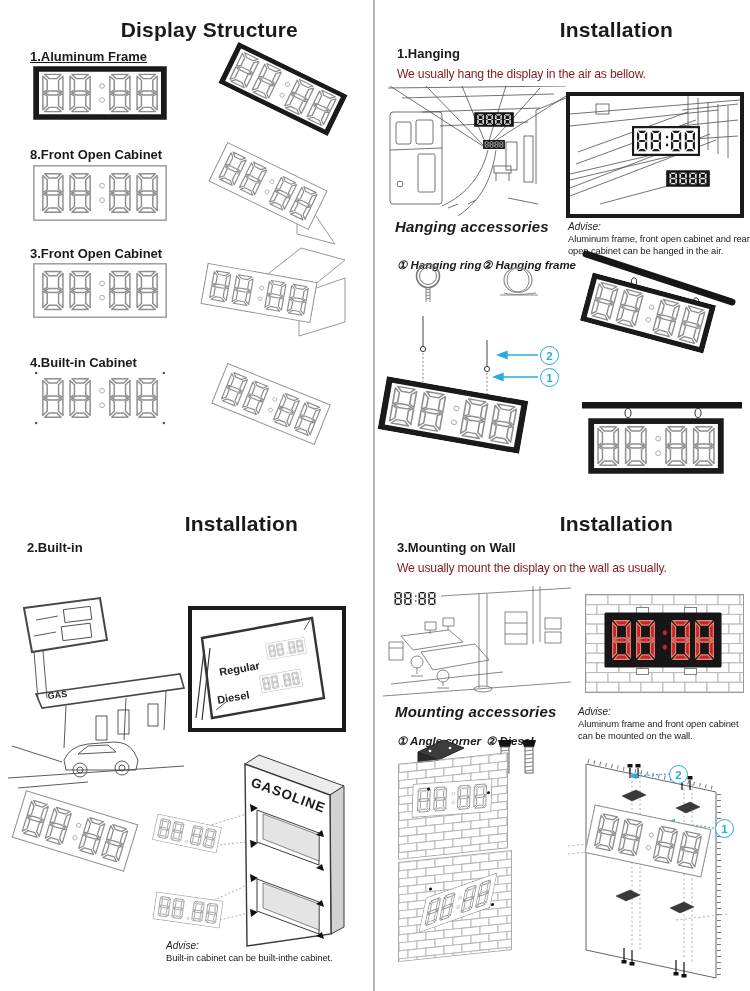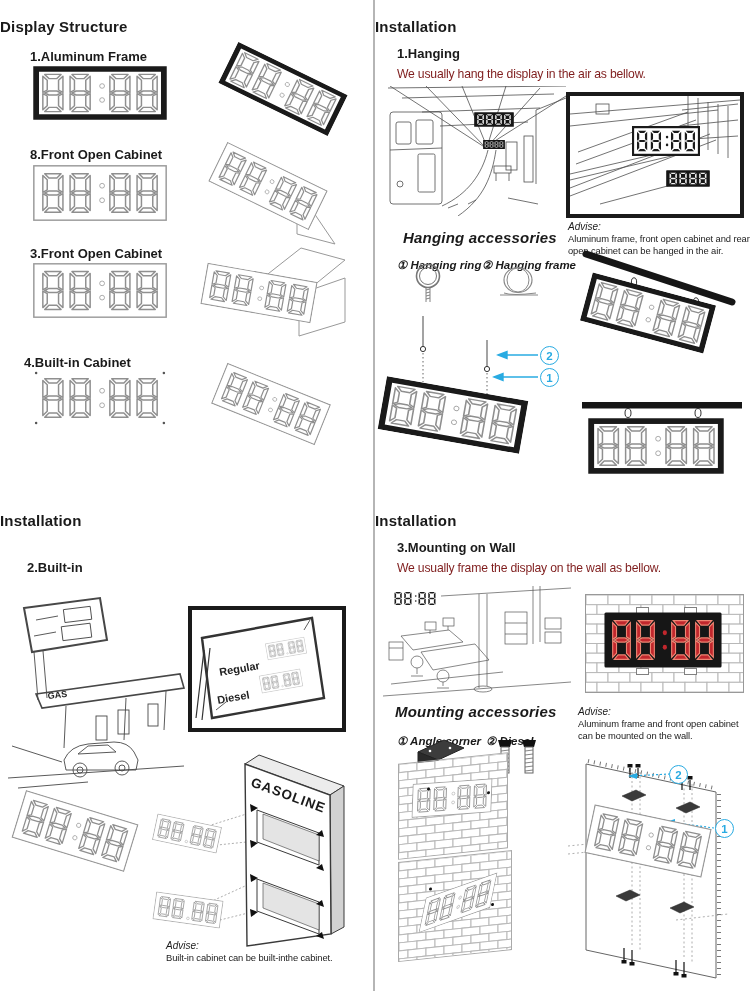--- a/index.html
+++ b/index.html
@@ -1,18 +1,18 @@
 <!DOCTYPE html>
 <html><head>
 <meta charset="utf-8">
 <style>
   html,body{margin:0;padding:0;background:#ffffff;}
   .page{position:relative;width:750px;height:991px;background:#fff;overflow:hidden;
         font-family:"Liberation Sans",sans-serif;color:#1a1a1a;}
-  .qtitle{position:absolute;width:298px;text-align:left;font-size:15px;font-weight:bold;letter-spacing:.2px;}
+  .qtitle{position:absolute;width:298px;text-align:right;font-size:21px;font-weight:bold;letter-spacing:.2px;}
   .step{position:absolute;font-size:13px;font-weight:bold;}
   .desc{position:absolute;font-size:12.2px;letter-spacing:-.2px;line-height:1.4;color:#7f1d1d;}
   .itemlabel{position:absolute;font-size:13px;font-weight:bold;}
   .acctitle{position:absolute;font-size:15px;font-weight:bold;font-style:italic;letter-spacing:.2px;}
   .acclabel{position:absolute;font-size:11.5px;font-weight:bold;font-style:italic;margin-top:8px;}
   .advlabel{position:absolute;font-size:10px;font-weight:normal;font-style:italic;}
   .advtext{position:absolute;font-size:9.4px;line-height:1.3;color:#222;letter-spacing:-.1px;}
   .divider{position:absolute;left:373px;top:0;width:1.5px;height:991px;background:#b5b5b5;}
   .disp{position:absolute;}
   .disp svg{display:block;width:100%;height:100%;}
@@ -28,21 +28,21 @@
   .brick-svg{position:absolute;left:0;top:0;width:100%;height:100%;}
 </style>
 </head>
 <body>
 
 <div class="page">
   <div class="divider"></div>
 
   <div class="qtitle" style="left:0;top:18px;">Display Structure</div>
 
-  <div class="itemlabel" style="left:30px;top:49px;">1.Aluminum Frame</div>
+  <div class="itemlabel" style="left:30px;top:49px;text-decoration:underline;">1.Aluminum Frame</div>
   <div class="disp" style="left:33px;top:66px;width:134px;height:54px;">
       <svg viewBox="0 0 128 54" preserveAspectRatio="none" width="100%" height="100%">
         <rect x="3" y="3" width="122" height="48" fill="#ffffff" stroke="#1a1a1a" stroke-width="5.5"></rect>
         <g transform="translate(9,8) scale(2)">
           <polygon points="1.1,0.2 8.9,0.2 6.9,2.3 3.1,2.3" fill="#fdfdfd" stroke="#8f8f8f" stroke-width="0.7" stroke-linejoin="round"></polygon>
           <polygon points="0.2,1.1 2.3,3.1 2.3,8 0.2,9.2" fill="#fdfdfd" stroke="#8f8f8f" stroke-width="0.7" stroke-linejoin="round"></polygon>
           <polygon points="9.8,1.1 9.8,9.2 7.7,8 7.7,3.1" fill="#fdfdfd" stroke="#8f8f8f" stroke-width="0.7" stroke-linejoin="round"></polygon>
           <polygon points="1.1,9.5 3.1,8.5 6.9,8.5 8.9,9.5 6.9,10.5 3.1,10.5" fill="#fdfdfd" stroke="#8f8f8f" stroke-width="0.7" stroke-linejoin="round"></polygon>
           <polygon points="0.2,9.8 2.3,11 2.3,15.9 0.2,17.9" fill="#fdfdfd" stroke="#8f8f8f" stroke-width="0.7" stroke-linejoin="round"></polygon>
           <polygon points="9.8,9.8 9.8,17.9 7.7,15.9 7.7,11" fill="#fdfdfd" stroke="#8f8f8f" stroke-width="0.7" stroke-linejoin="round"></polygon>
@@ -163,21 +163,21 @@
           <polygon points="0.2,1.1 2.3,3.1 2.3,8 0.2,9.2" fill="#fdfdfd" stroke="#8f8f8f" stroke-width="0.7" stroke-linejoin="round"></polygon>
           <polygon points="9.8,1.1 9.8,9.2 7.7,8 7.7,3.1" fill="#fdfdfd" stroke="#8f8f8f" stroke-width="0.7" stroke-linejoin="round"></polygon>
           <polygon points="1.1,9.5 3.1,8.5 6.9,8.5 8.9,9.5 6.9,10.5 3.1,10.5" fill="#fdfdfd" stroke="#8f8f8f" stroke-width="0.7" stroke-linejoin="round"></polygon>
           <polygon points="0.2,9.8 2.3,11 2.3,15.9 0.2,17.9" fill="#fdfdfd" stroke="#8f8f8f" stroke-width="0.7" stroke-linejoin="round"></polygon>
           <polygon points="9.8,9.8 9.8,17.9 7.7,15.9 7.7,11" fill="#fdfdfd" stroke="#8f8f8f" stroke-width="0.7" stroke-linejoin="round"></polygon>
           <polygon points="1.1,18.8 8.9,18.8 6.9,16.7 3.1,16.7" fill="#fdfdfd" stroke="#8f8f8f" stroke-width="0.7" stroke-linejoin="round"></polygon>
         </g>
       </svg>
     </div>
 
-  <div class="itemlabel" style="left:24px;top:355px;">4.Built-in Cabinet</div>
+  <div class="itemlabel" style="left:30px;top:355px;">4.Built-in Cabinet</div>
   <div class="disp" style="left:33px;top:370px;width:134px;height:56px;">
       <svg viewBox="0 0 128 54" preserveAspectRatio="none" width="100%" height="100%">
         <circle cx="3" cy="3" r="1.2" fill="#555"></circle>
         <circle cx="125" cy="3" r="1.2" fill="#555"></circle>
         <circle cx="3" cy="51" r="1.2" fill="#555"></circle>
         <circle cx="125" cy="51" r="1.2" fill="#555"></circle>
         <g transform="translate(9,8) scale(2)">
           <polygon points="1.1,0.2 8.9,0.2 6.9,2.3 3.1,2.3" fill="#fdfdfd" stroke="#8f8f8f" stroke-width="0.7" stroke-linejoin="round"></polygon>
           <polygon points="0.2,1.1 2.3,3.1 2.3,8 0.2,9.2" fill="#fdfdfd" stroke="#8f8f8f" stroke-width="0.7" stroke-linejoin="round"></polygon>
           <polygon points="9.8,1.1 9.8,9.2 7.7,8 7.7,3.1" fill="#fdfdfd" stroke="#8f8f8f" stroke-width="0.7" stroke-linejoin="round"></polygon>
@@ -608,21 +608,21 @@
           <polygon points="0.2,9.8 2.3,11 2.3,15.9 0.2,17.9" fill="#f2f2f2"></polygon>
           <polygon points="9.8,9.8 9.8,17.9 7.7,15.9 7.7,11" fill="#f2f2f2"></polygon>
           <polygon points="1.1,18.8 8.9,18.8 6.9,16.7 3.1,16.7" fill="#f2f2f2"></polygon>
         </g>
       </svg>
     </div>
 
   <div class="advlabel" style="left:568px;top:221px;">Advise:</div>
   <div class="advtext" style="left:568px;top:233px;width:182px;">Aluminum frame, front open cabinet and rear open cabinet can be hanged in the air.</div>
 
-  <div class="acctitle" style="left:395px;top:229px;margin-left:8px;">Hanging accessories</div>
+  <div class="acctitle" style="left:395px;top:218px;">Hanging accessories</div>
   <div class="acclabel" style="left:397px;top:250px;">① Hanging ring</div>
   <div class="acclabel" style="left:482px;top:250px;">② Hanging frame</div>
 
   <div class="sketch" style="left:408px;top:262px;width:40px;height:44px;">
     <svg viewBox="0 0 40 44">
       <circle cx="20" cy="14" r="11.5" fill="none" stroke="#777" stroke-width="1.6"></circle>
       <circle cx="20" cy="14" r="8.5" fill="none" stroke="#777" stroke-width="1"></circle>
       <path d="M18,25 L18,40 M22,25 L22,40 M18,28 L22,27 M18,31 L22,30 M18,34 L22,33 M18,37 L22,36" stroke="#777" stroke-width="0.9" fill="none"></path>
     </svg>
   </div>
@@ -798,21 +798,21 @@
           <polygon points="9.8,1.1 9.8,9.2 7.7,8 7.7,3.1" fill="#fdfdfd" stroke="#8f8f8f" stroke-width="0.7" stroke-linejoin="round"></polygon>
           <polygon points="1.1,9.5 3.1,8.5 6.9,8.5 8.9,9.5 6.9,10.5 3.1,10.5" fill="#fdfdfd" stroke="#8f8f8f" stroke-width="0.7" stroke-linejoin="round"></polygon>
           <polygon points="0.2,9.8 2.3,11 2.3,15.9 0.2,17.9" fill="#fdfdfd" stroke="#8f8f8f" stroke-width="0.7" stroke-linejoin="round"></polygon>
           <polygon points="9.8,9.8 9.8,17.9 7.7,15.9 7.7,11" fill="#fdfdfd" stroke="#8f8f8f" stroke-width="0.7" stroke-linejoin="round"></polygon>
           <polygon points="1.1,18.8 8.9,18.8 6.9,16.7 3.1,16.7" fill="#fdfdfd" stroke="#8f8f8f" stroke-width="0.7" stroke-linejoin="round"></polygon>
         </g>
       </svg>
     </div>
 
   <div class="qtitle" style="left:0;top:512px;">Installation</div>
-  <div class="step" style="left:27px;top:540px;margin-top:20px;">2.Built-in</div>
+  <div class="step" style="left:27px;top:540px;">2.Built-in</div>
 
   <div class="sketch" style="left:8px;top:596px;width:178px;height:198px;">
     <svg viewBox="0 0 178 198">
       <g fill="none" stroke="#474747" stroke-width="0.9">
         <path d="M16,12 L92,2 L99,44 L24,56 Z" stroke-width="2"></path>
         <rect x="56" y="12" width="27" height="13" transform="rotate(-7 69 18)"></rect>
         <rect x="54" y="29" width="29" height="14" transform="rotate(-7 68 36)"></rect>
         <path d="M28,24 L50,20 M26,40 L48,36"></path>
         <path d="M26,56 L30,104 M35,55 L39,102"></path>
         <path d="M28,98 L172,78 L176,92 L34,112 Z" stroke-width="1.6"></path>
@@ -1079,21 +1079,21 @@
           <polygon points="1.1,18.8 8.9,18.8 6.9,16.7 3.1,16.7" fill="#fdfdfd" stroke="#8f8f8f" stroke-width="0.7" stroke-linejoin="round"></polygon>
         </g>
       </svg>
     </div>
 
   <div class="advlabel" style="left:166px;top:940px;">Advise:</div>
   <div class="advtext" style="left:166px;top:952px;width:210px;">Built-in cabinet can be built-inthe cabinet.</div>
 
   <div class="qtitle" style="left:375px;top:512px;">Installation</div>
   <div class="step" style="left:397px;top:540px;">3.Mounting on Wall</div>
-  <div class="desc" style="left:397px;top:560px;width:330px;">We usually frame the display on the wall as bellow.</div>
+  <div class="desc" style="left:397px;top:560px;width:330px;">We usually mount the display on the wall as usually.</div>
 
   <div class="sketch" style="left:383px;top:586px;width:188px;height:114px;">
     <svg viewBox="0 0 188 114">
       <g fill="none" stroke="#555" stroke-width="0.7">
         <path d="M58,10 L188,2"></path>
         <path d="M96,8 L96,102 M104,8 L104,100"></path>
           <ellipse cx="100" cy="103" rx="9" ry="3"></ellipse>
         <path d="M150,0 L150,58 M157,0 L157,56"></path>
         <rect x="122" y="26" width="22" height="32"></rect>
           <path d="M122,37 L144,37 M122,48 L144,48"></path>

